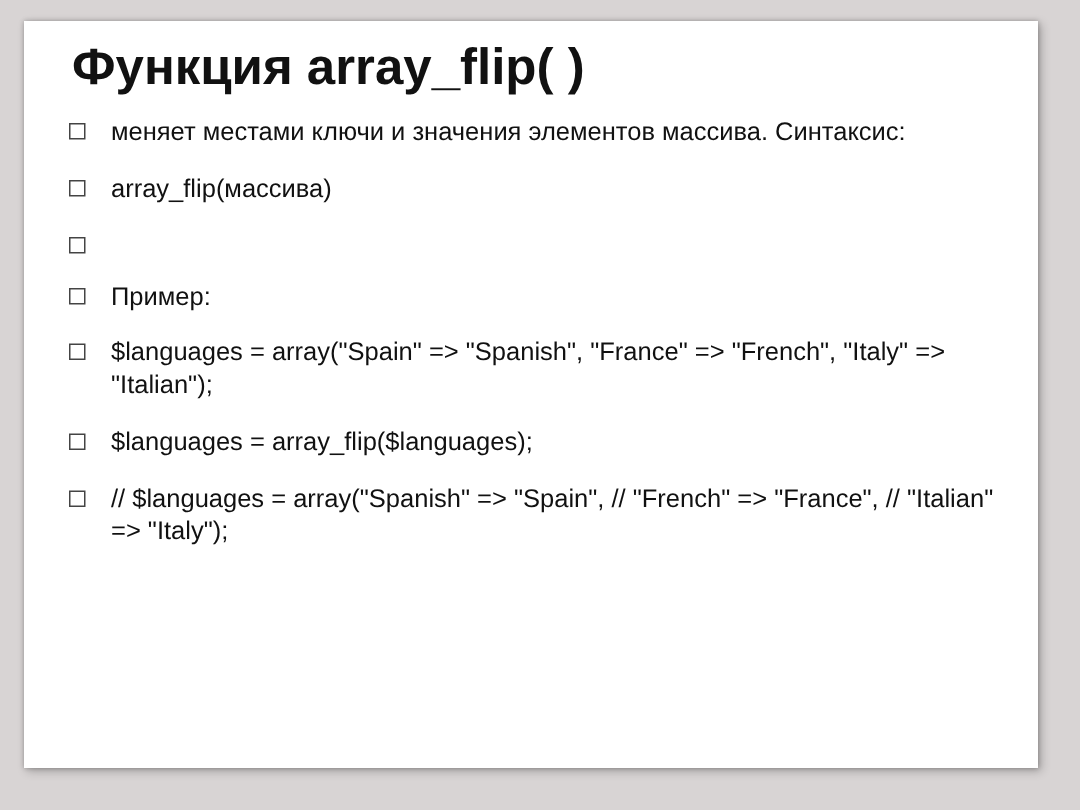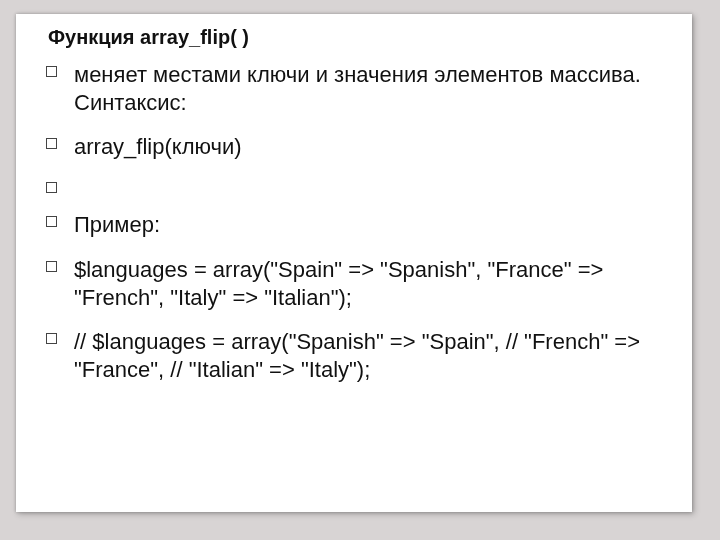--- a/index.html
+++ b/index.html
@@ -12,36 +12,36 @@
   }
   .sheet{
     position:absolute;
     left:16px;top:14px;right:28px;bottom:28px;
     background:#ffffff;
     box-shadow:0 0 3px rgba(0,0,0,.25), 2px 2px 6px rgba(0,0,0,.25);
     padding:12px 20px 20px 24px;
     box-sizing:border-box;
   }
   .title{
-    font-size:20px;
+    font-size:34px;
     font-weight:700;
     color:#111;
     margin:0 0 12px 8px;
     font-family:Arial,sans-serif;
   }
   ul.items{
     list-style:none;
     margin:0;
     padding:0;
   }
   ul.items > li{
     position:relative;
     padding:0 0 0 34px;
     margin:0 0 16px 0;
-    font-size:22px;
+    font-size:17px;
     line-height:1.28;
     color:#111;
     min-height:18px;
   }
   ul.items > li::before{
     content:"";
     position:absolute;
     left:6px;top:5px;
     width:11px;height:11px;
     border:1.5px solid #444;
@@ -50,19 +50,20 @@
   }
   .bold{font-weight:400}
 </style>
 </head>
 <body>
 
 <div class="sheet">
   <h1 class="title">Функция array_flip( )</h1>
   <ul class="items">
     <li><span>меняет местами ключи и значения элементов массива. Синтаксис:</span></li>
-    <li><span>array_flip(ключи)</span></li>
+    <li><span>array_flip(массива)</span></li>
     <li><span></span></li>
     <li><span class="bold">Пример:</span></li>
     <li><span>$languages = array("Spain" =&gt; "Spanish", "France" =&gt; "French", "Italy" =&gt; "Italian");</span></li>
+    <li><span>$languages = array_flip($languages);</span></li>
     <li><span>// $languages = array("Spanish" =&gt; "Spain", // "French" =&gt; "France", // "Italian" =&gt; "Italy");</span></li>
   </ul>
 </div>
 
 </body></html>

